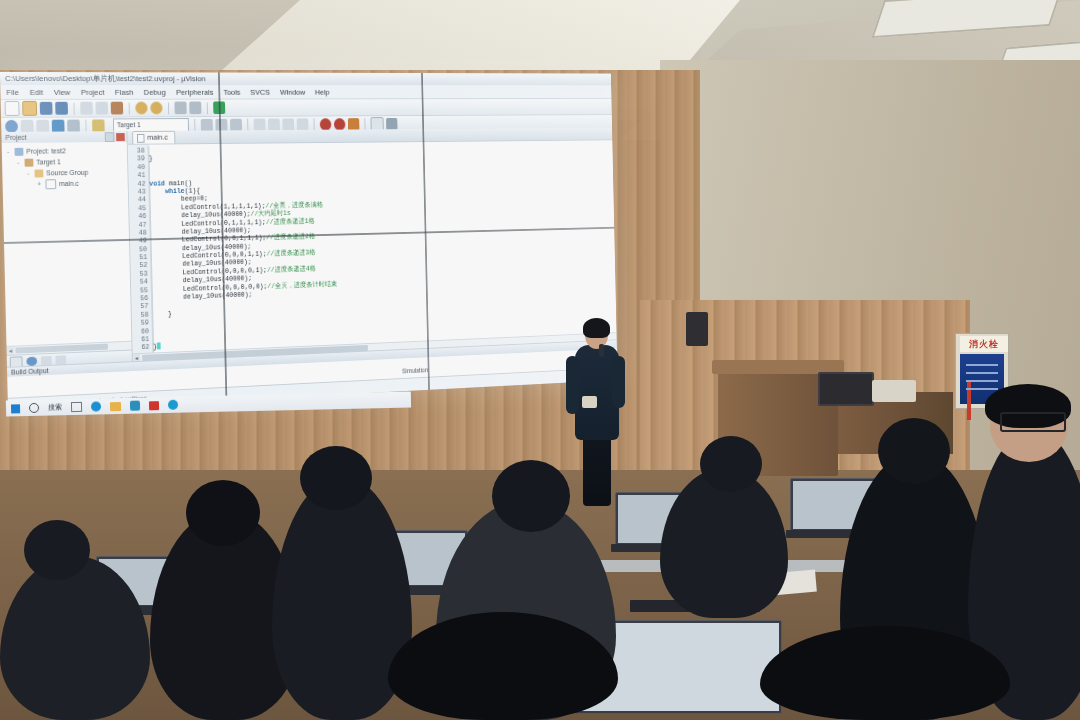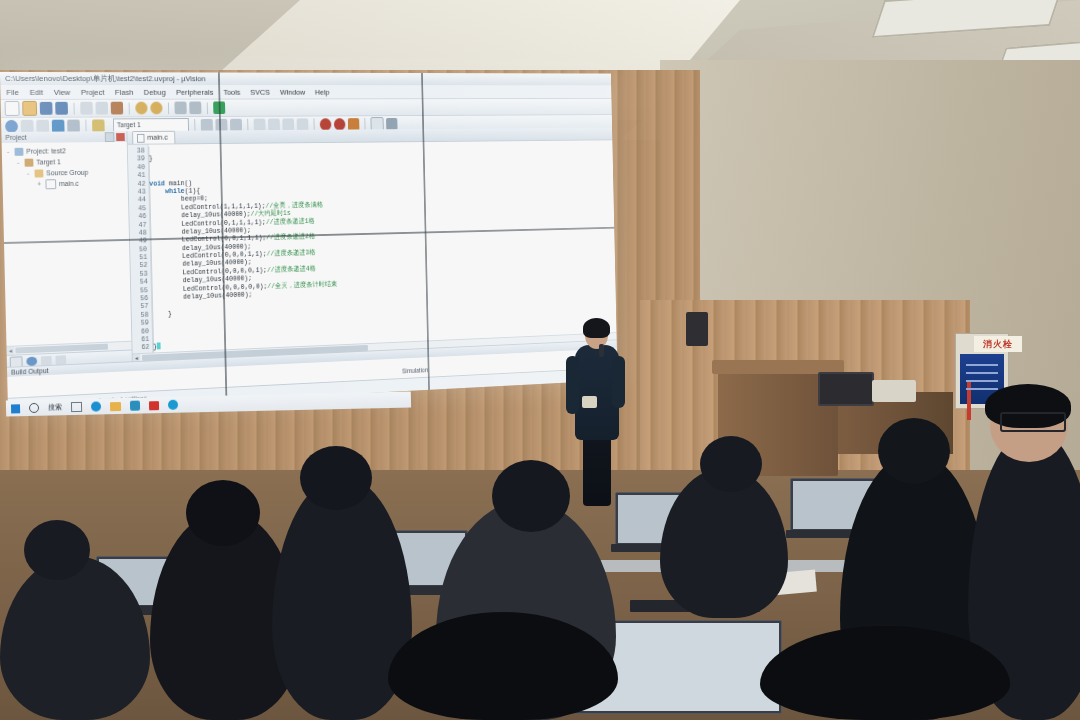--- a/index.html
+++ b/index.html
@@ -29,21 +29,21 @@
     background:repeating-linear-gradient(90deg,#b5906a 0px,#c29b74 9px,#a9855f 10px,#bb9570 19px);
     opacity:.98;}
   .wood-panel-right{position:absolute;left:640px;top:300px;width:330px;height:230px;
     background:repeating-linear-gradient(90deg,#ba9570 0px,#c7a079 10px,#ac8760 11px,#c09a74 21px);}
   .floor{position:absolute;left:0;top:470px;width:1080px;height:250px;
     background:linear-gradient(180deg,#8a6f52,#6d563f);}
 
   
   .hydrant{position:absolute;left:955px;top:333px;width:52px;height:74px;
     background:#dfdccf;border:1px solid #b0ab9c;}
-  .hydrant-lbl{position:absolute;left:18px;top:2px;width:48px;height:16px;
+  .hydrant-lbl{position:absolute;left:4px;top:2px;width:48px;height:16px;
     background:#f3efe2;color:#c0392b;font-size:9px;font-weight:bold;text-align:center;
     line-height:16px;letter-spacing:1px;}
   .hydrant-poster{position:absolute;left:4px;top:20px;width:44px;height:50px;
     background:linear-gradient(180deg,#1d3f8f,#11306f);}
   .hydrant-poster .ln{position:absolute;left:6px;width:32px;height:2px;background:#8fa8d8;}
   .hydrant-red{position:absolute;left:7px;top:26px;width:4px;height:40px;background:#c63b2c;}
 
   
   .podium{position:absolute;left:718px;top:368px;width:120px;height:108px;
     background:linear-gradient(90deg,#8c6a4a,#6f523a);border-radius:2px;}

